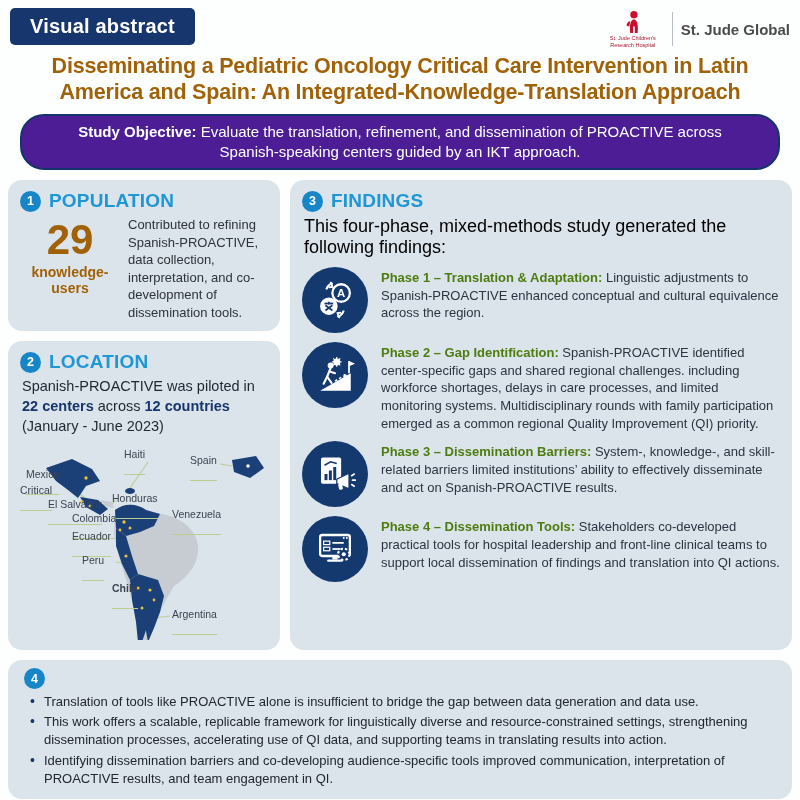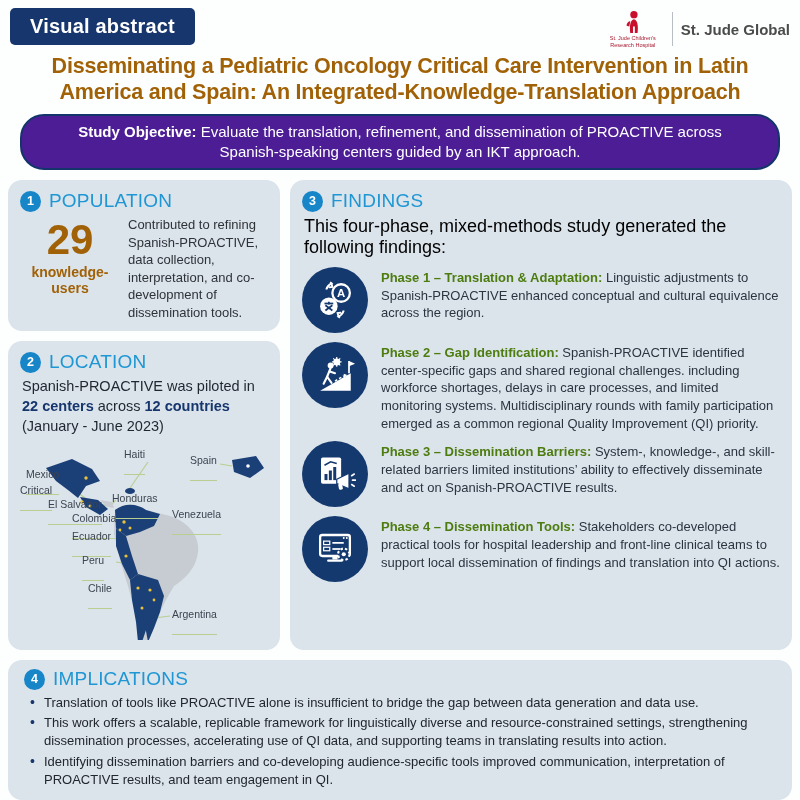--- a/index.html
+++ b/index.html
@@ -19,21 +19,21 @@
   .title { text-align:center; color:#a16207; font-size:21.5px; font-weight:bold; line-height:1.22; margin:5px 26px 8px; letter-spacing:-0.2px; }
   .objective { margin:0 12px 10px; background:#4c1d95; border:2.5px solid #14356b; border-radius:24px; color:#ffffff; text-align:center; font-size:15px; line-height:1.35; padding:6px 30px; }
   .objective b { font-weight:bold; }
 
   
   .main { display:grid; grid-template-columns:272px 1fr; gap:10px; align-items:stretch; }
   .leftcol { display:flex; flex-direction:column; gap:10px; }
   .card { background:#dbe3eb; border-radius:14px; padding:10px 12px; }
   .sec-head { display:flex; align-items:center; gap:8px; margin-bottom:4px; }
   .num-circle { width:21px; height:21px; border-radius:50%; background:#1786c8; color:#fff; font-size:12.5px; font-weight:bold; display:flex; align-items:center; justify-content:center; flex:none; }
-  .sec-title { color:#1e97d4; font-size:19px; font-weight:normal; letter-spacing:.2px; }
+  .sec-title { color:#1e97d4; font-size:19px; font-weight:bold; letter-spacing:.2px; }
 
   
   .pop-body { display:flex; gap:8px; align-items:flex-start; }
   .pop-left { width:100px; text-align:center; color:#a16207; padding-top:2px; }
   .pop-count { font-size:42px; font-weight:bold; line-height:1.05; }
   .pop-label { font-size:14px; font-weight:bold; line-height:1.15; margin-top:2px; }
   .pop-desc { flex:1; font-size:13px; color:#2e3338; line-height:1.35; }
 
   
   .loc-intro { font-size:14.5px; color:#1f2630; line-height:1.35; margin:2px 2px 4px; }
@@ -155,21 +155,21 @@
           <span class="map-label" style="left:6px; top:28px;">Mexico</span>
           <span class="map-label" style="left:0px; top:44px;">Critical</span>
           <span class="map-label" style="left:28px; top:58px;">El Salvador</span>
           <span class="map-label" style="left:104px; top:8px;">Haiti</span>
           <span class="map-label" style="left:92px; top:52px;">Honduras</span>
           <span class="map-label" style="left:170px; top:14px;">Spain</span>
           <span class="map-label" style="left:52px; top:72px;">Colombia</span>
           <span class="map-label" style="left:152px; top:68px;">Venezuela</span>
           <span class="map-label" style="left:52px; top:90px;">Ecuador</span>
           <span class="map-label" style="left:62px; top:114px;">Peru</span>
-          <span class="map-label" style="left:68px; top:142px;">Chile</span>
+          <span class="map-label" style="left:92px; top:142px;font-weight:bold;">Chile</span>
           <span class="map-label" style="left:152px; top:168px;">Argentina</span>
         </div>
       </div>
     </div>
 
     <div class="card">
       <div class="sec-head">
         <div class="num-circle">3</div>
         <div class="sec-title">FINDINGS</div>
       </div>
@@ -258,21 +258,20 @@
           </svg>
         </div>
         <div class="phase-text"><b>Phase 4 – Dissemination Tools:</b><span> Stakeholders co-developed practical tools for hospital leadership and front-line clinical teams to support local dissemination of findings and translation into QI actions.</span></div>
       </div>
     </div>
   </div>
 
   <div class="card impl">
     <div class="sec-head">
       <div class="num-circle">4</div>
-      <div class="sec-title">IMPLICATIONS</div>
     </div>
     <ul>
       <li>Translation of tools like PROACTIVE alone is insufficient to bridge the gap between data generation and data use.</li>
       <li>This work offers a scalable, replicable framework for linguistically diverse and resource-constrained settings, strengthening dissemination processes, accelerating use of QI data, and supporting teams in translating results into action.</li>
       <li>Identifying dissemination barriers and co-developing audience-specific tools improved communication, interpretation of PROACTIVE results, and team engagement in QI.</li>
     </ul>
   </div>
 
 </div>
 

